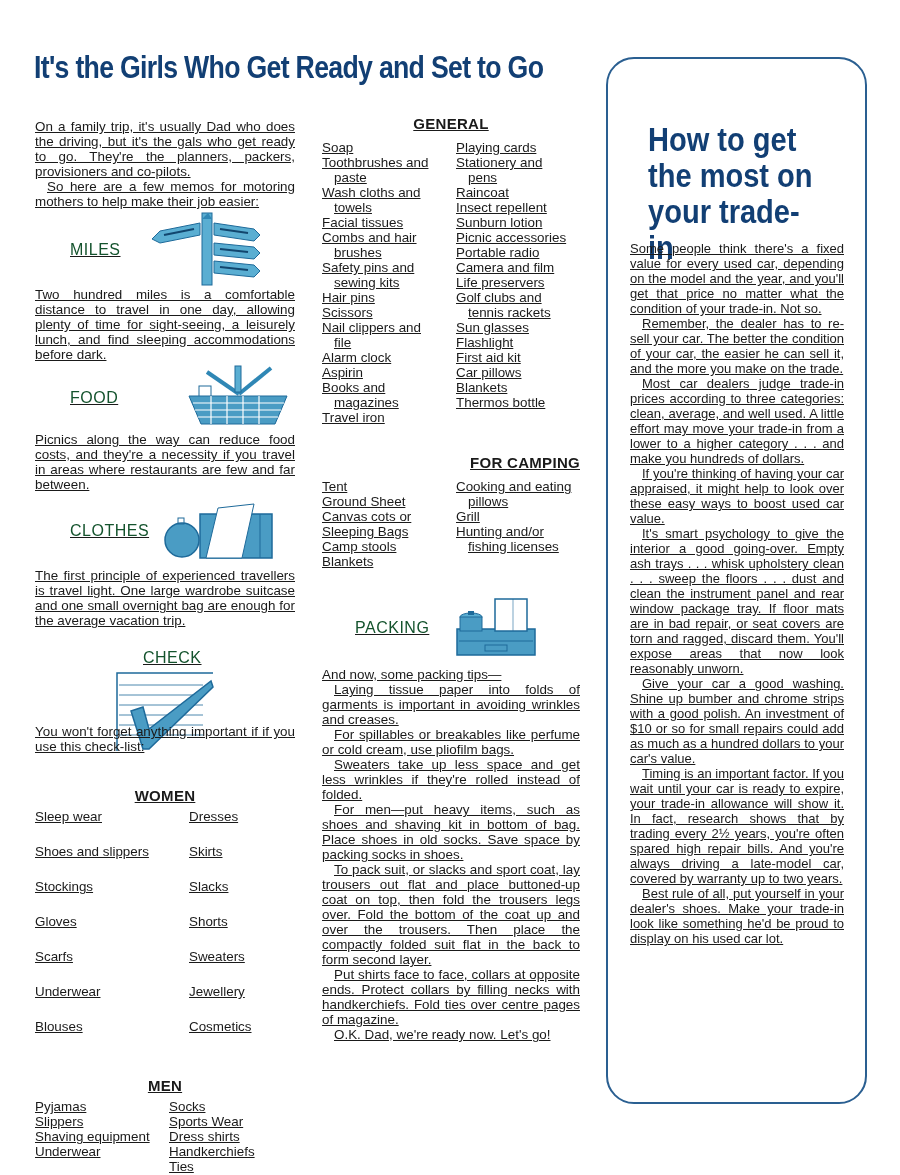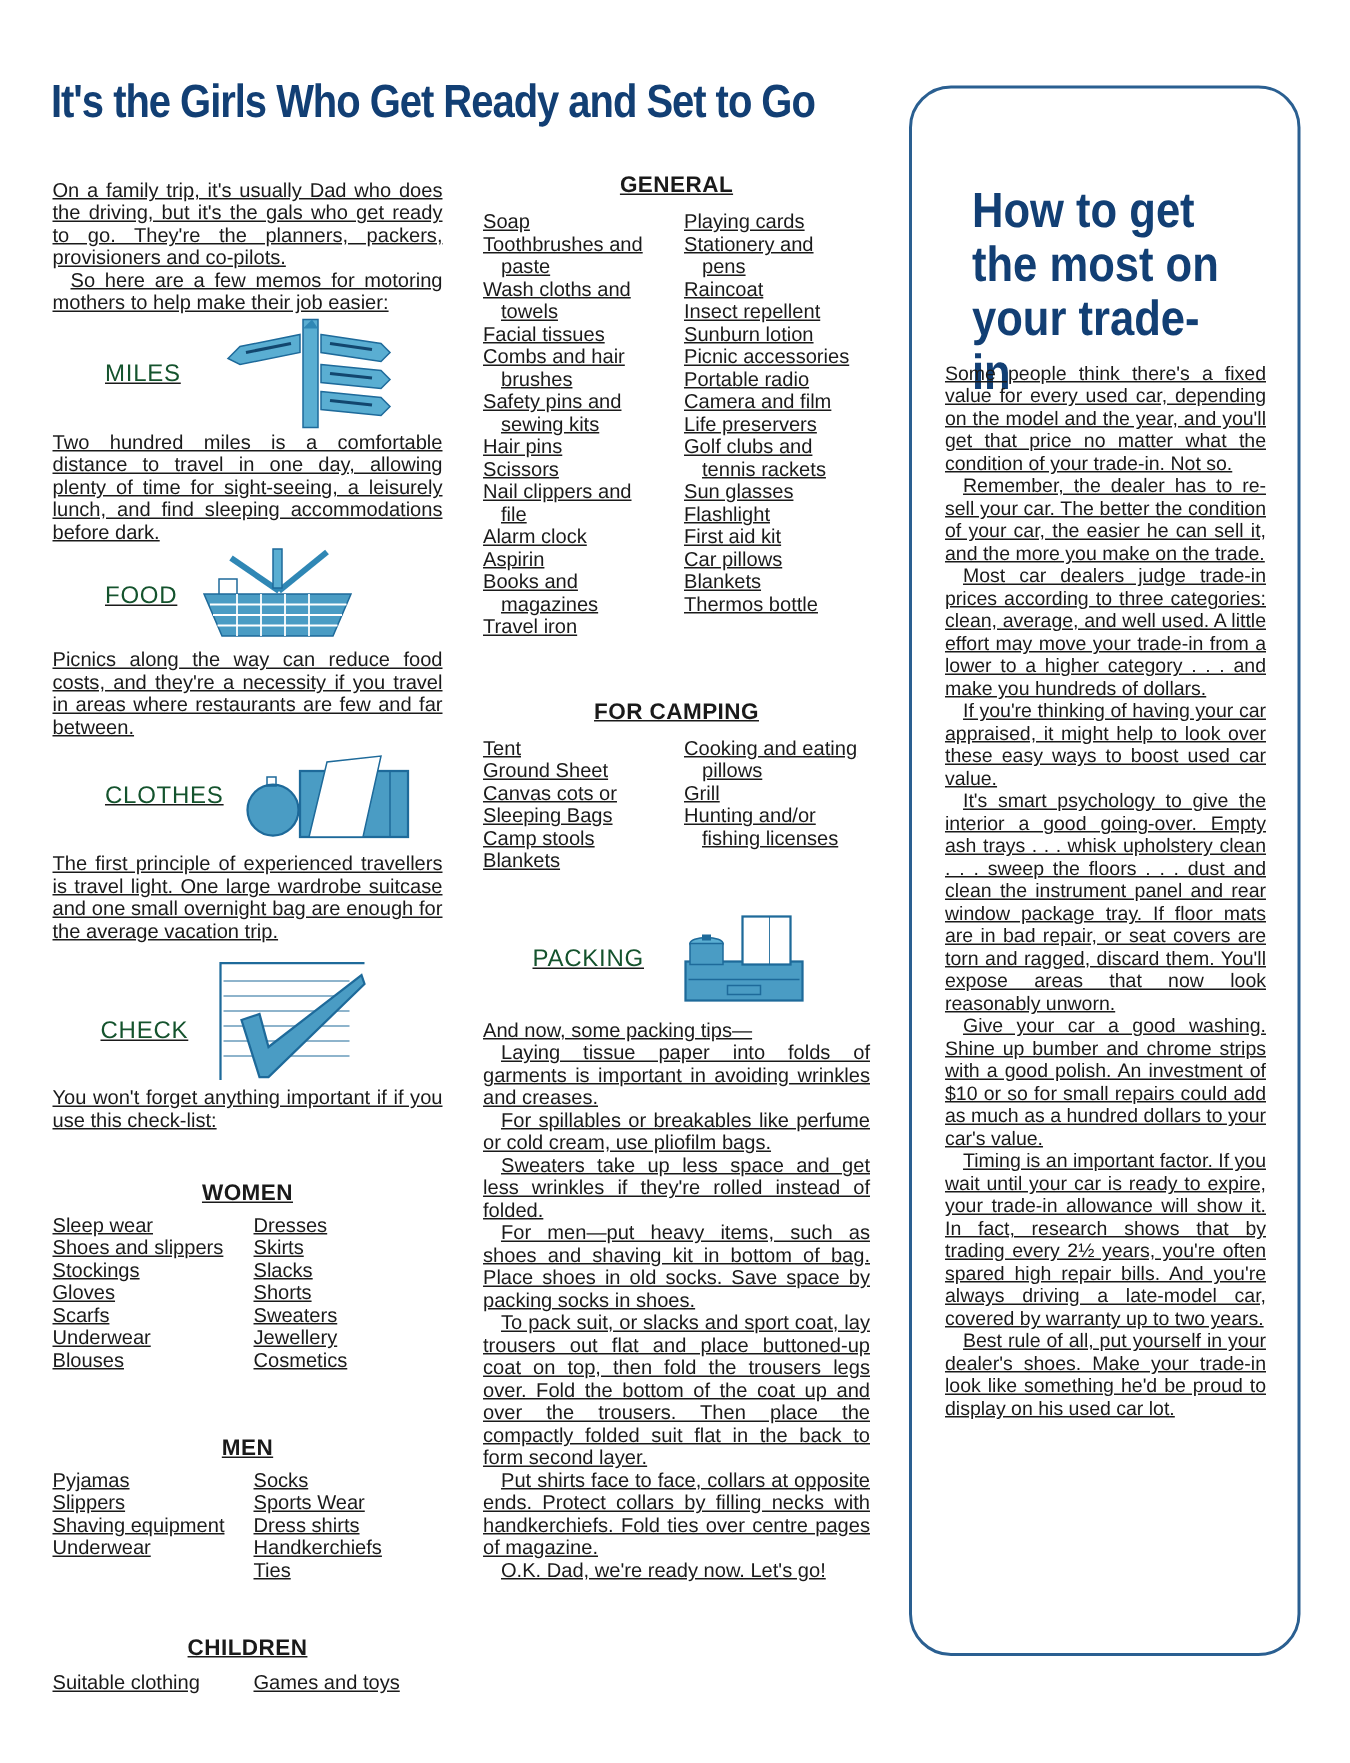--- a/index.html
+++ b/index.html
@@ -48,21 +48,21 @@
         <polygon points="64,50 104,54 110,60 104,66 64,62" fill="#5aaed2" stroke="#1e6a9a"></polygon>
         <line x1="14" y1="24" x2="44" y2="18" stroke="#12466e" stroke-width="2"></line>
         <line x1="70" y1="18" x2="98" y2="22" stroke="#12466e" stroke-width="2"></line>
         <line x1="70" y1="38" x2="98" y2="41" stroke="#12466e" stroke-width="2"></line>
         <line x1="70" y1="56" x2="98" y2="59" stroke="#12466e" stroke-width="2"></line>
       </svg>
     </span>
   </div>
   <p>Two hundred miles is a comfortable distance to travel in one day, allowing plenty of time for sight-seeing, a leisurely lunch, and find sleeping accommodations before dark.</p>
 
-  <div class="illus" style="height:70px;">
+  <div class="illus" style="height:70px;justify-content:space-between;">
     <span class="illus-label" style="margin-left:35px; width:62px;">FOOD</span>
     <span>
       <svg width="110" height="66" viewBox="0 0 110 66">
         <line x1="22" y1="8" x2="54" y2="30" stroke="#2f87b5" stroke-width="4"></line>
         <line x1="86" y1="4" x2="54" y2="30" stroke="#2f87b5" stroke-width="4"></line>
         <rect x="50" y="2" width="6" height="26" fill="#5aaed2" stroke="#1e6a9a"></rect>
         <rect x="14" y="22" width="12" height="12" fill="#fff" stroke="#1e6a9a"></rect>
         <polygon points="4,32 102,32 90,60 16,60" fill="#4a9cc4" stroke="#1e6a9a"></polygon>
         <g stroke="#ffffff" stroke-width="1.2">
           <line x1="8" y1="39" x2="99" y2="39"></line>
@@ -85,42 +85,42 @@
         <circle cx="20" cy="42" r="17" fill="#4a9cc4" stroke="#1e6a9a" stroke-width="1.5"></circle>
         <rect x="16" y="20" width="6" height="6" fill="none" stroke="#1e6a9a"></rect>
         <rect x="38" y="16" width="72" height="44" fill="#4a9cc4" stroke="#1e6a9a" stroke-width="1.5"></rect>
         <polygon points="44,60 56,10 92,6 80,60" fill="#ffffff" stroke="#1e6a9a"></polygon>
         <line x1="98" y1="16" x2="98" y2="60" stroke="#1e6a9a"></line>
       </svg>
     </span>
   </div>
   <p>The first principle of experienced travellers is travel light. One large wardrobe suitcase and one small overnight bag are enough for the average vacation trip.</p>
 
-  <div class="illus" style="height:92px; margin-top:4px;">
+  <div class="illus" style="height:92px; margin-top:4px;flex-direction:column;">
     <span class="illus-label" style="margin-left:32px; width:76px; margin-top:18px;">CHECK</span>
     <span>
       <svg width="105" height="88" viewBox="0 0 105 88">
         <polyline points="4,86 4,8 100,8" fill="none" stroke="#1e6a9a" stroke-width="1.5"></polyline>
         <g stroke="#1e6a9a" stroke-width="0.8">
           <line x1="6" y1="20" x2="90" y2="20"></line>
             <line x1="6" y1="30" x2="90" y2="30"></line>
             <line x1="6" y1="40" x2="90" y2="40"></line>
           <line x1="6" y1="50" x2="90" y2="50"></line>
             <line x1="6" y1="60" x2="90" y2="60"></line>
             <line x1="6" y1="70" x2="90" y2="70"></line>
         </g>
         <polygon points="18,46 30,42 36,64 98,16 100,22 36,84 30,84" fill="#4a9cc4" stroke="#1e6a9a" stroke-width="1.5"></polygon>
       </svg>
     </span>
   </div>
   <p>You won't forget anything important if if you use this check-list:</p>
 
   <div style="margin-top:34px;">
     <h3 class="heading">WOMEN</h3>
-    <div class="list2" style="margin-top:6px;">
+    <div class="list2" style="margin-top:6px;gap:20px;">
       <span>Sleep wear</span>
         <span>Dresses</span>
       <span>Shoes and slippers</span>
         <span>Skirts</span>
       <span>Stockings</span>
         <span>Slacks</span>
       <span>Gloves</span>
         <span>Shorts</span>
       <span>Scarfs</span>
         <span>Sweaters</span>
@@ -192,21 +192,21 @@
     <span>Aspirin</span>
       <span>Car pillows</span>
     <span>Books and</span>
       <span>Blankets</span>
     <span class="cont">magazines</span>
       <span>Thermos bottle</span>
     <span>Travel iron</span>
       <span></span>
   </div>
 
-  <h3 class="heading" style="margin-top:42px;">FOR CAMPING</h3>
+  <h3 class="heading" style="margin-top:30px;text-align:right;">FOR CAMPING</h3>
   <div class="list2" style="margin-top:9px;">
     <span>Tent</span>
       <span>Cooking and eating</span>
     <span>Ground Sheet</span>
       <span class="cont">pillows</span>
     <span>Canvas cots or</span>
       <span>Grill</span>
     <span>Sleeping Bags</span>
       <span>Hunting and/or</span>
     <span>Camp stools</span>

